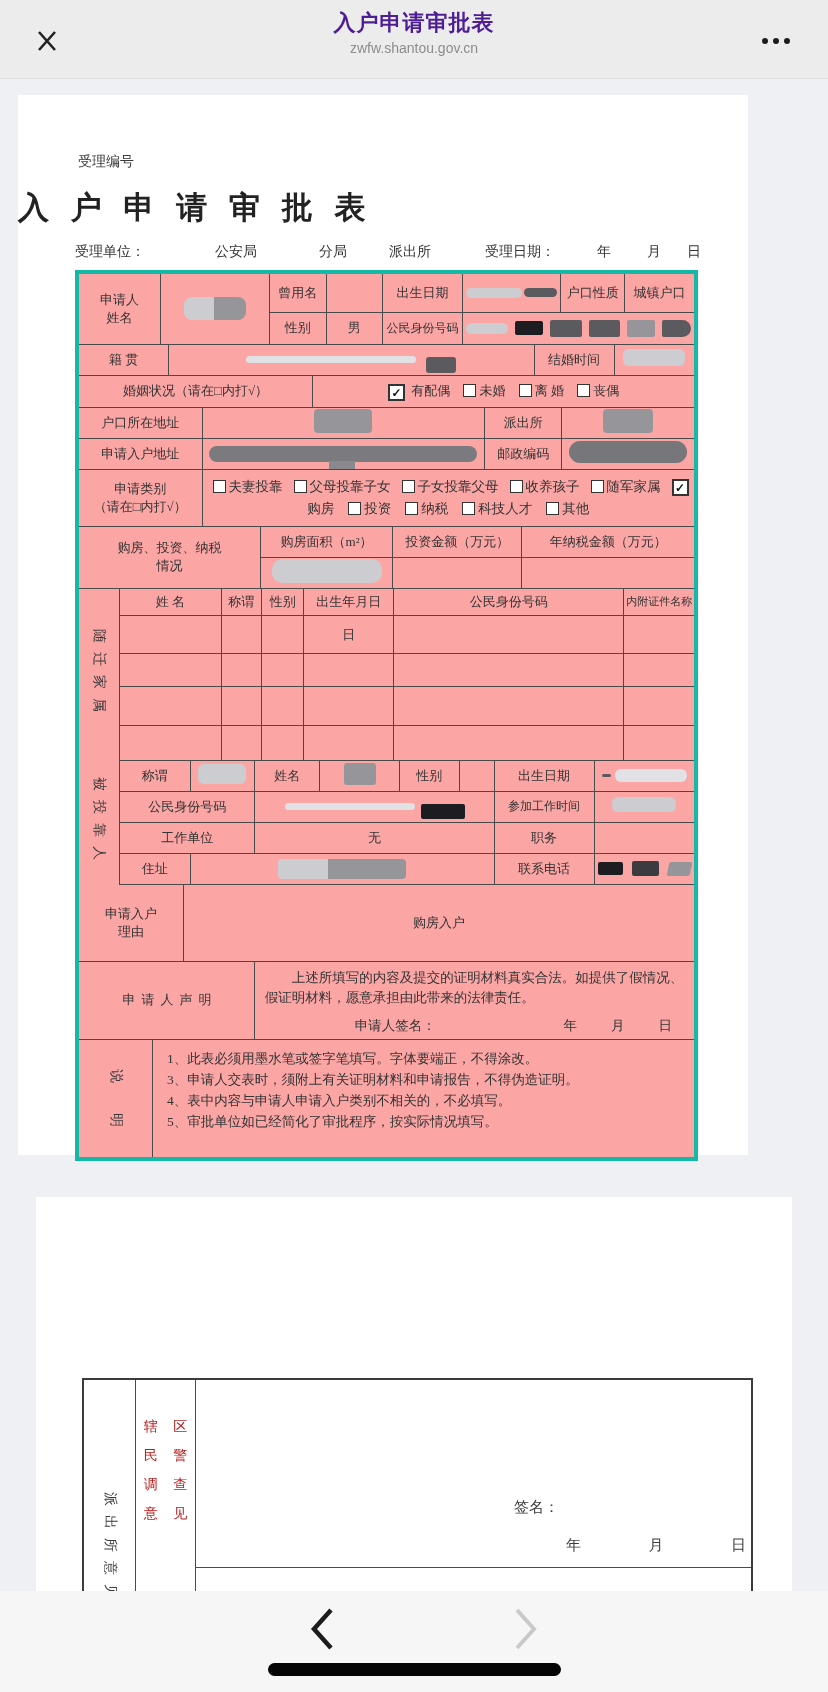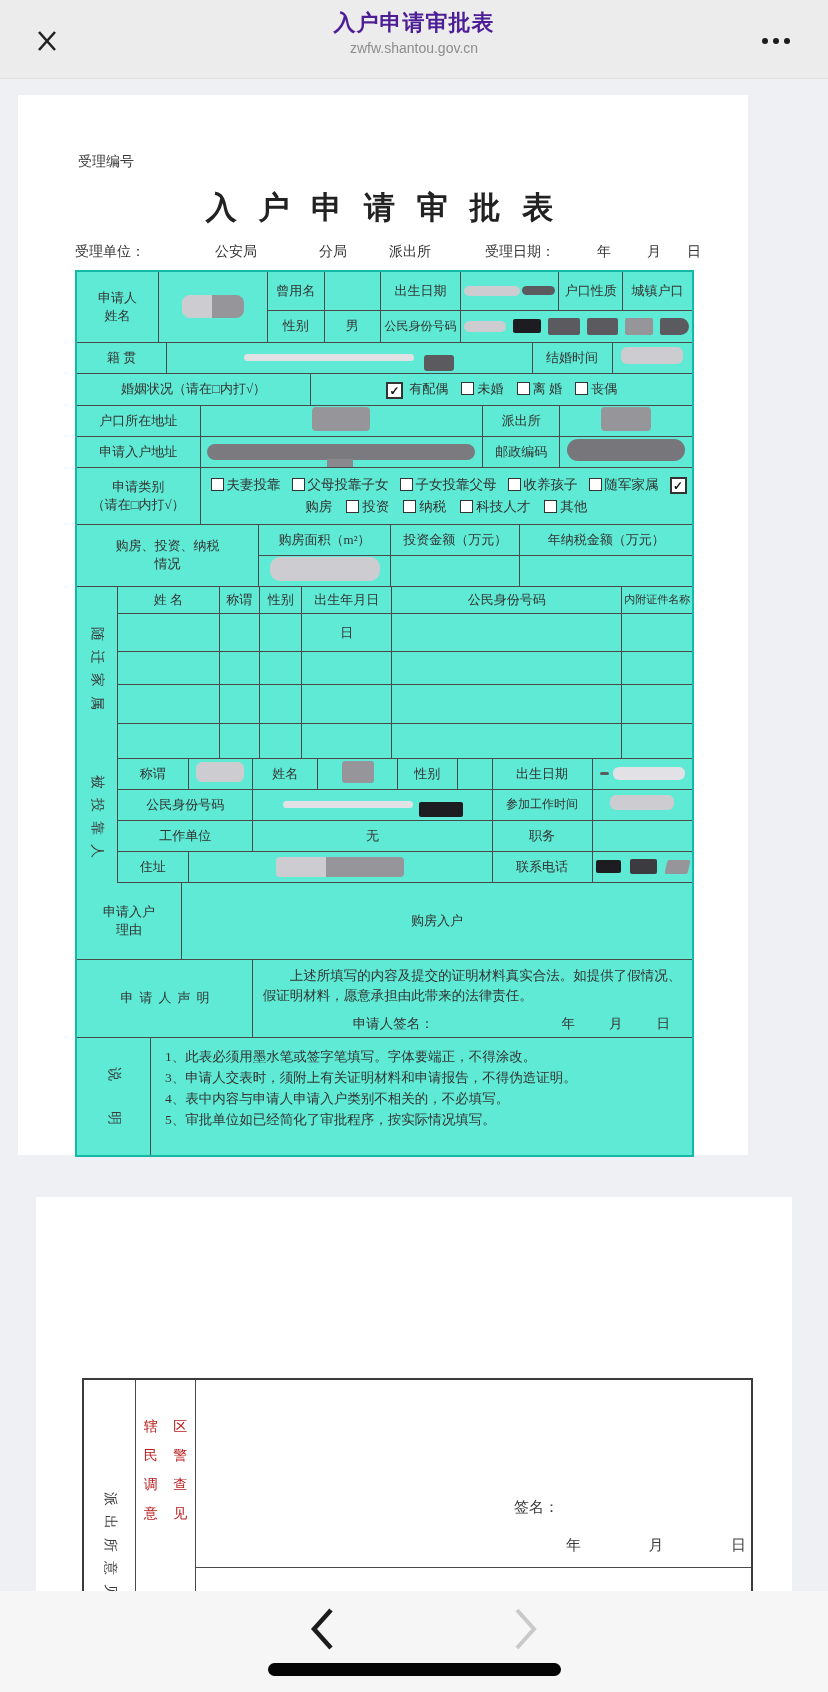--- a/index.html
+++ b/index.html
@@ -14,28 +14,28 @@
   .hdr-url{font-size:14px;color:#8d8d8d;line-height:20px;}
   .more-btn{position:absolute;right:28px;top:30px;width:48px;height:22px;display:flex;align-items:center;justify-content:center;gap:5px;}
   .dot{width:6px;height:6px;border-radius:50%;background:#1c1c1c;}
 
   
   .page{position:absolute;background:#ffffff;font-family:"Liberation Serif","DejaVu Serif",serif;color:#2e2e2e;}
   .page1{left:18px;top:95px;width:730px;height:1060px;}
   .page2{left:36px;top:1197px;width:756px;height:394px;overflow:hidden;}
 
   .accept-no{position:absolute;left:60px;top:58px;font-size:14px;color:#3a3a3a;}
-  .form-title{position:absolute;left:0;top:92px;width:730px;text-align:center;font-size:31px;font-weight:bold;color:#222;letter-spacing:7px;}
+  .form-title{position:absolute;left:0;top:92px;width:730px;text-align:left;font-size:31px;font-weight:bold;color:#222;letter-spacing:7px;}
   .accept-line{position:absolute;left:57px;top:148px;width:620px;height:22px;font-size:14px;color:#333;}
   .accept-line span{position:absolute;top:0;white-space:nowrap;}
   .al-unit{left:0;} .al-bureau{left:140px;} .al-branch{left:244px;} .al-station{left:314px;}
   .al-datel{left:410px;} .al-y{left:522px;} .al-m{left:572px;} .al-d{left:612px;}
 
   
-  .formtable{position:absolute;left:57px;top:175px;width:615px;border:2px solid #14b8a6;background:#5eead4;}
+  .formtable{position:absolute;left:57px;top:175px;width:615px;border:4px solid #14b8a6;background:#fca5a5;}
   .band table{width:100%;border-collapse:collapse;table-layout:fixed;}
   .band td{border-right:1px solid #4a4a4a;border-bottom:1px solid #4a4a4a;font-size:13px;color:#333;text-align:center;vertical-align:middle;padding:1px 3px;overflow:hidden;}
   .band td:last-child{border-right:none;}
   .flexband{display:flex;align-items:stretch;}
   .vcol{flex:0 0 40px;border-right:1px solid #4a4a4a;border-bottom:1px solid #4a4a4a;display:flex;align-items:center;justify-content:center;}
   .bcontent{flex:1 1 auto;min-width:0;}
   .vrot{writing-mode:vertical-rl;text-orientation:sideways;font-size:14px;letter-spacing:9px;color:#3a3a3a;white-space:nowrap;}
 
   
   .cb{display:inline-block;width:13px;height:13px;border:1.5px solid #333;vertical-align:-2px;margin-right:3px;box-sizing:border-box;text-align:center;line-height:11px;font-size:12px;font-weight:bold;color:#111;background:#fff;}

